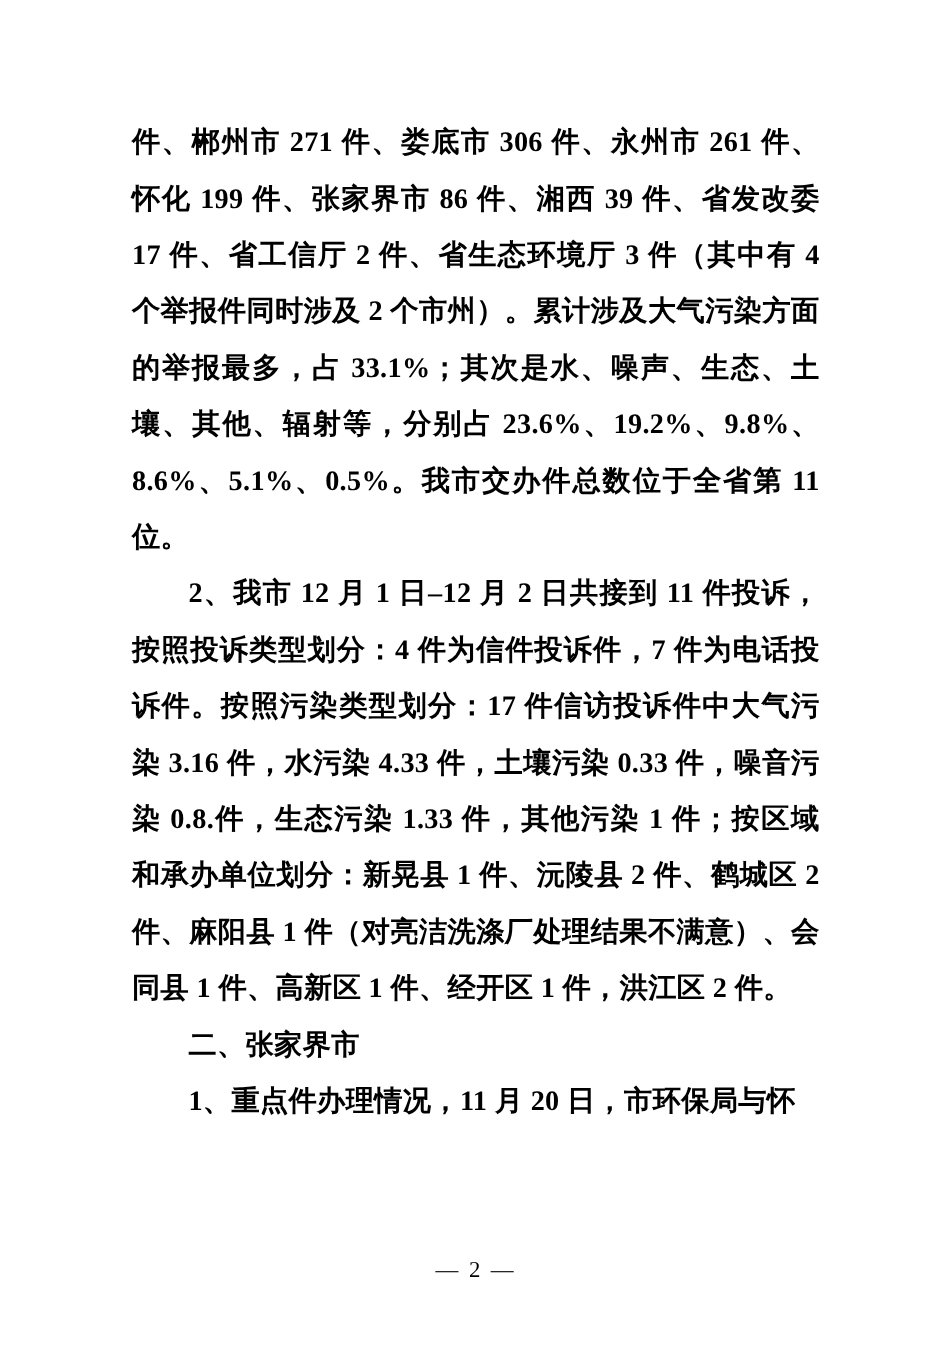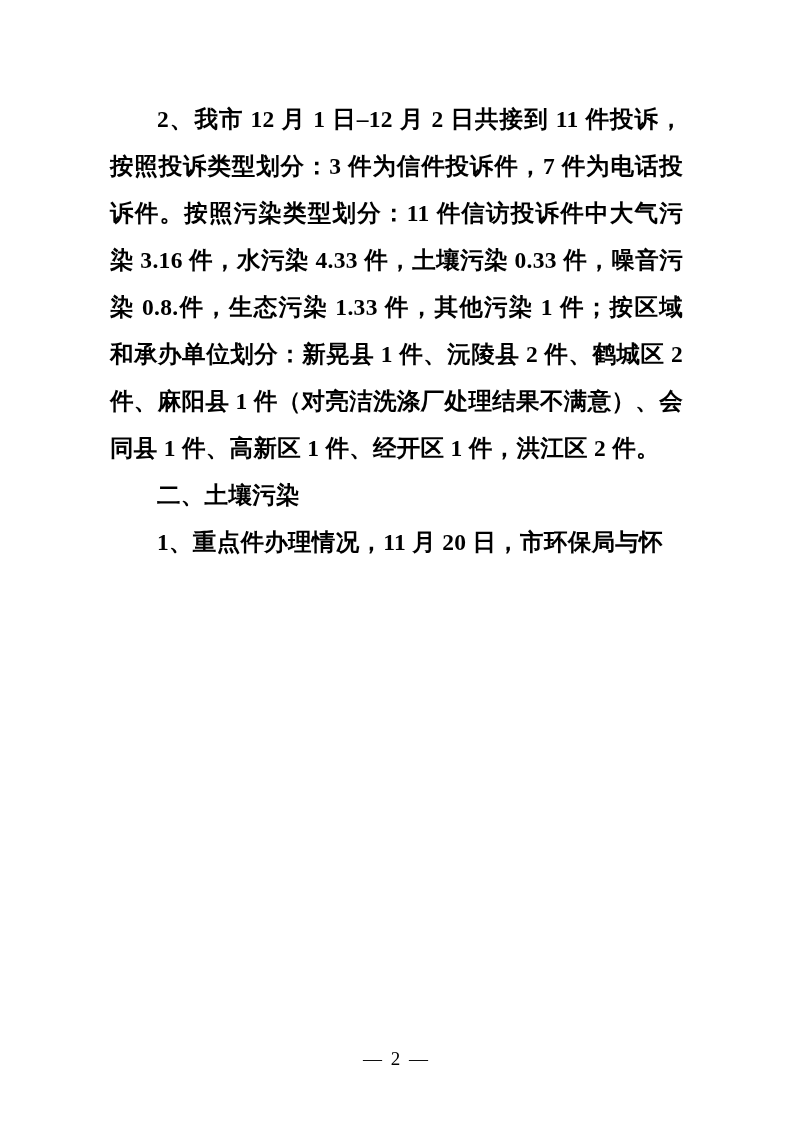--- a/index.html
+++ b/index.html
@@ -58,18 +58,19 @@
     font-family: "Liberation Serif", "DejaVu Serif", serif;
     color: #000000;
     letter-spacing: 2px;
   }
 </style>
 </head>
 <body>
 
 <div class="page">
   <div class="doc-body">
-    <p class="para indent">2、我市 12 月 1 日–12 月 2 日共接到 11 件投诉，按照投诉类型划分：3 件为信件投诉件，7 件为电话投诉件。按照污染类型划分：11 件信访投诉件中大气污染 3.16 件，水污染 4.33 件，土壤污染 0.33 件，噪音污染 0.8.件，生态污染 1.33 件，其他污染 1 件；按区域和承办单位划分：新晃县 1 件、沅陵县 2 件、鹤城区 2 件、麻阳县 1 件（对亮洁洗涤厂处理结果不满意）、会同县 1 件、高新区 1 件、经开区 1 件，洪江区 2 件。</p>
-    <p class="heading">二、土壤污染</p>
+    <p class="para">件、郴州市 271 件、娄底市 306 件、永州市 261 件、怀化 199 件、张家界市 86 件、湘西 39 件、省发改委 17 件、省工信厅 2 件、省生态环境厅 3 件（其中有 4 个举报件同时涉及 2 个市州）。累计涉及大气污染方面的举报最多，占 33.1%；其次是水、噪声、生态、土壤、其他、辐射等，分别占 23.6%、19.2%、9.8%、8.6%、5.1%、0.5%。我市交办件总数位于全省第 11 位。</p>
+    <p class="para indent">2、我市 12 月 1 日–12 月 2 日共接到 11 件投诉，按照投诉类型划分：4 件为信件投诉件，7 件为电话投诉件。按照污染类型划分：17 件信访投诉件中大气污染 3.16 件，水污染 4.33 件，土壤污染 0.33 件，噪音污染 0.8.件，生态污染 1.33 件，其他污染 1 件；按区域和承办单位划分：新晃县 1 件、沅陵县 2 件、鹤城区 2 件、麻阳县 1 件（对亮洁洗涤厂处理结果不满意）、会同县 1 件、高新区 1 件、经开区 1 件，洪江区 2 件。</p>
+    <p class="heading">二、张家界市</p>
     <p class="para indent">1、重点件办理情况，11 月 20 日，市环保局与怀</p>
   </div>
   <div class="footer">— 2 —</div>
 </div>
 
 </body></html>

